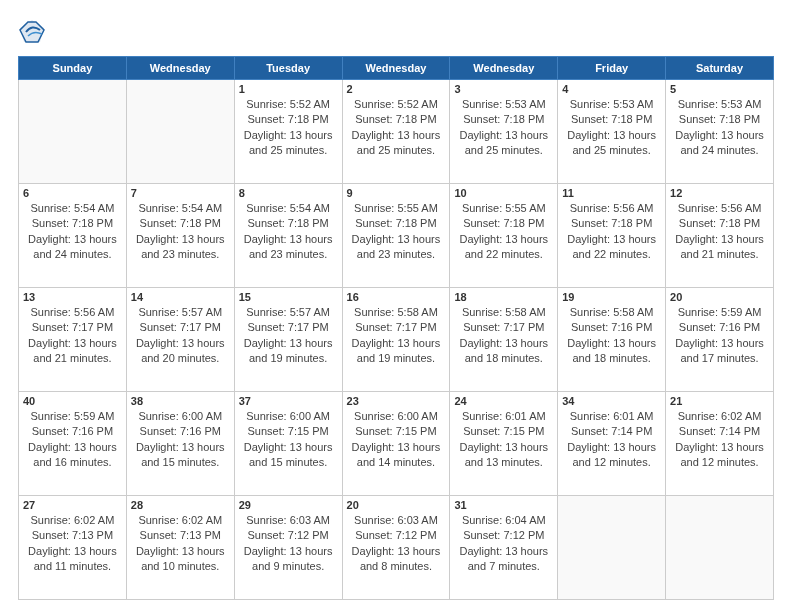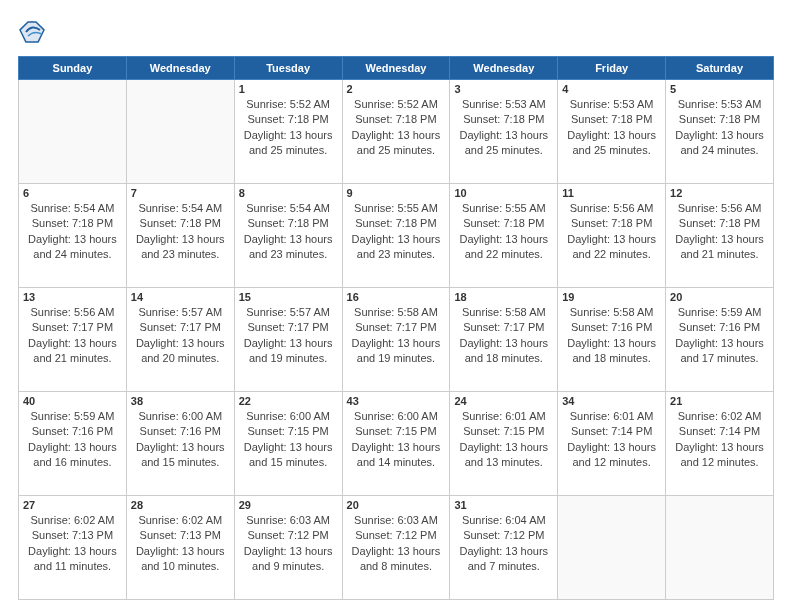--- a/index.html
+++ b/index.html
@@ -225,25 +225,25 @@
         <tr>
           <td>
             <span class="day-num">40</span>
             <div class="day-info">Sunrise: 5:59 AM<br>Sunset: 7:16 PM<br>Daylight: 13 hours<br>and 16 minutes.</div>
           </td>
           <td>
             <span class="day-num">38</span>
             <div class="day-info">Sunrise: 6:00 AM<br>Sunset: 7:16 PM<br>Daylight: 13 hours<br>and 15 minutes.</div>
           </td>
           <td>
-            <span class="day-num">22</span>
+            <span class="day-num">37</span>
             <div class="day-info">Sunrise: 6:00 AM<br>Sunset: 7:15 PM<br>Daylight: 13 hours<br>and 15 minutes.</div>
           </td>
           <td>
-            <span class="day-num">43</span>
+            <span class="day-num">23</span>
             <div class="day-info">Sunrise: 6:00 AM<br>Sunset: 7:15 PM<br>Daylight: 13 hours<br>and 14 minutes.</div>
           </td>
           <td>
             <span class="day-num">24</span>
             <div class="day-info">Sunrise: 6:01 AM<br>Sunset: 7:15 PM<br>Daylight: 13 hours<br>and 13 minutes.</div>
           </td>
           <td>
             <span class="day-num">34</span>
             <div class="day-info">Sunrise: 6:01 AM<br>Sunset: 7:14 PM<br>Daylight: 13 hours<br>and 12 minutes.</div>
           </td>

